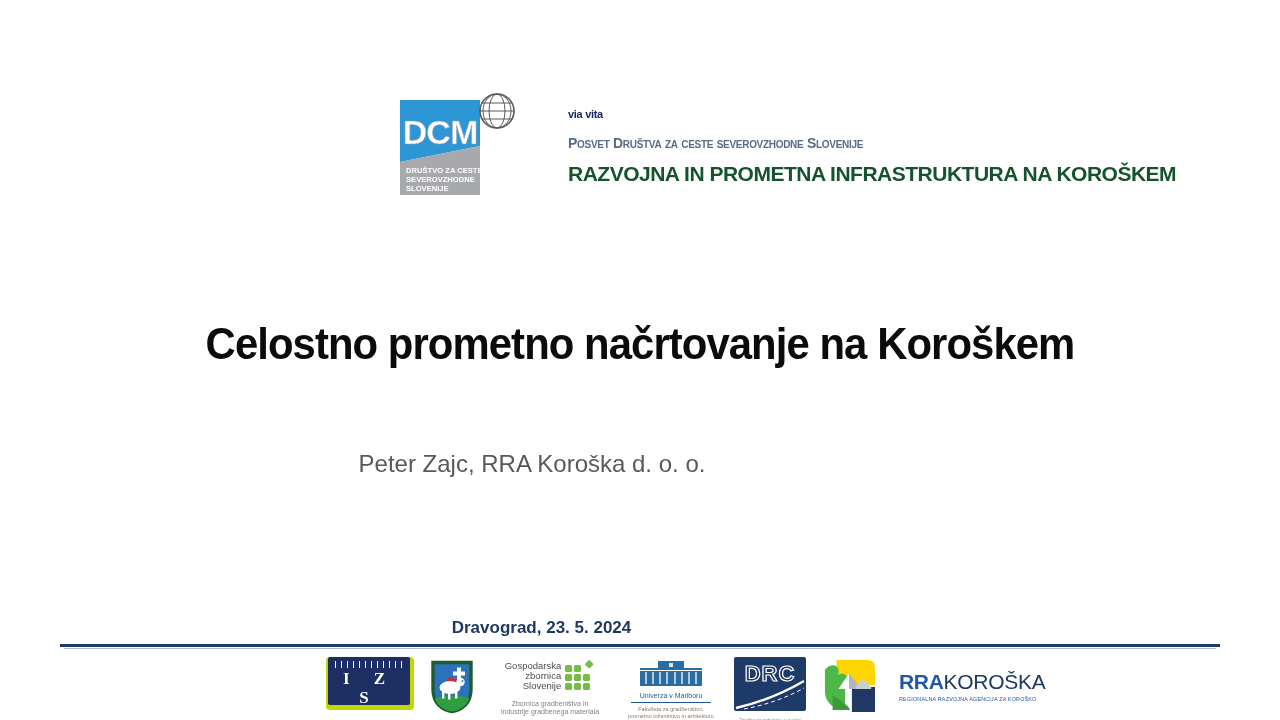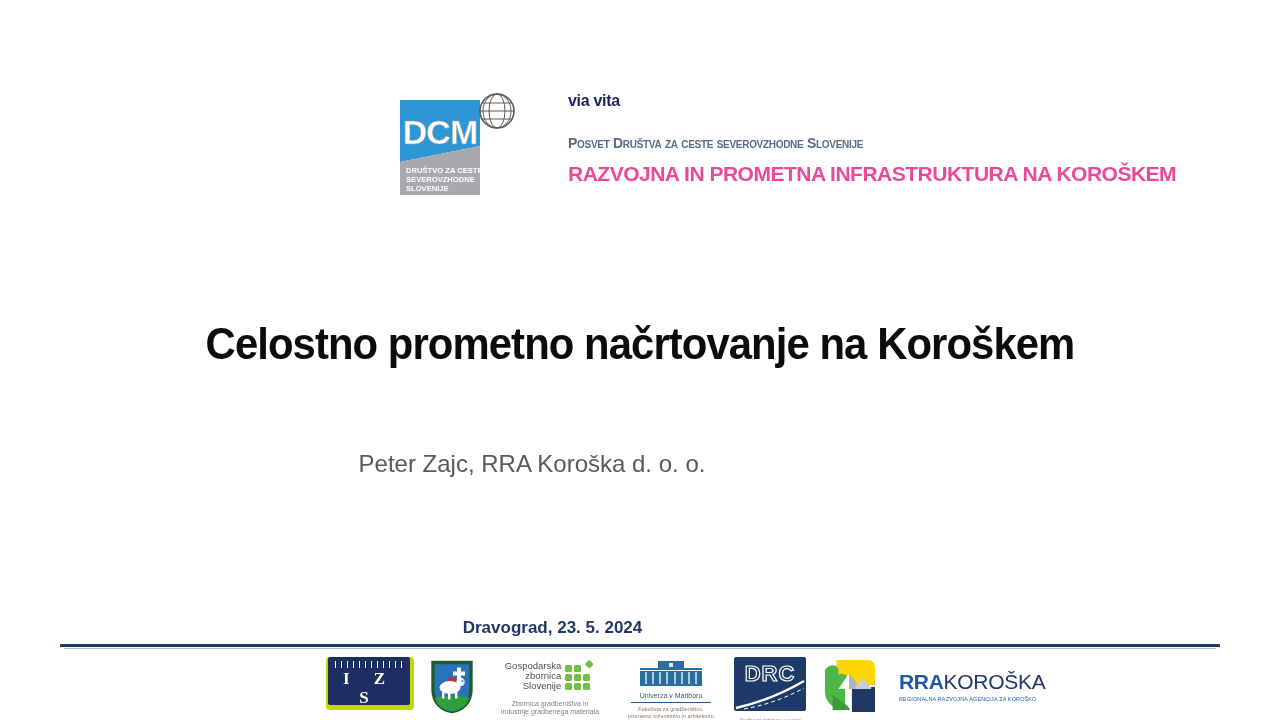--- a/index.html
+++ b/index.html
@@ -2,36 +2,36 @@
 <html><head>
 <meta charset="utf-8">
 <style>
   html,body{margin:0;padding:0;background:#ffffff;}
   .slide{position:relative;width:1280px;height:720px;background:#ffffff;overflow:hidden;
          font-family:"Liberation Sans",sans-serif;}
 
   
   .dcm-logo{position:absolute;left:400px;top:100px;width:80px;height:95px;}
   .globe{position:absolute;left:477px;top:91px;width:40px;height:40px;}
-  .tagline{position:absolute;left:568px;top:92px;font-size:16px;font-weight:bold;
+  .tagline{position:absolute;left:568px;top:108px;font-size:11px;font-weight:bold;
            color:#17255C;letter-spacing:-0.3px;}
   .event-line{position:absolute;left:568px;top:135px;font-variant:small-caps;
               font-weight:600;font-size:14px;color:#5A6A88;letter-spacing:-0.3px;}
   .event-title{position:absolute;left:568px;top:162px;font-size:21px;font-weight:bold;
-               color:#ec4899;letter-spacing:-0.5px;}
+               color:#14532d;letter-spacing:-0.5px;}
 
   
   .main-title{position:absolute;left:0;top:318px;width:1280px;text-align:center;
               font-size:45px;font-weight:bold;color:#0B0B0B;letter-spacing:-1px;
               transform:scaleX(0.93);}
   .author{position:absolute;left:0;top:450px;width:1064px;text-align:center;
           font-size:24px;color:#595959;}
 
   
-  .date-loc{position:absolute;left:13px;top:618px;width:1079px;text-align:center;
+  .date-loc{position:absolute;left:2px;top:618px;width:1079px;text-align:center;
             font-size:17px;font-weight:bold;color:#1F3864;}
   .rule-navy{position:absolute;left:60px;top:644px;width:1160px;height:3px;background:#1F3864;}
   .rule-shadow{position:absolute;left:64px;top:648px;width:1152px;height:1px;background:#AEBCD8;}
 
   .logos{position:absolute;left:326px;top:657px;display:flex;align-items:flex-start;gap:15px;}
 
   
   .izs-outer{background:#C4D600;border-radius:4px;padding:0 4px 5px 2px;}
   .izs-inner{background:#1D2E63;border-radius:2px;width:82px;height:48px;overflow:hidden;}
   .izs-ticks{height:7px;margin:4px 7px 1px 7px;

